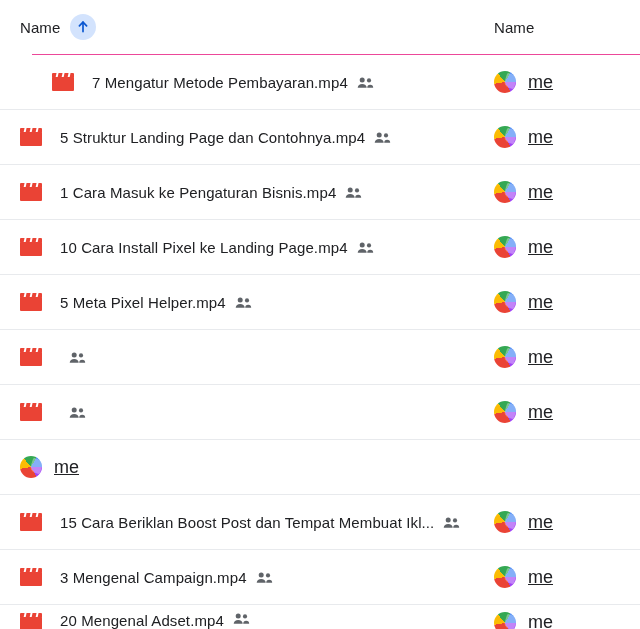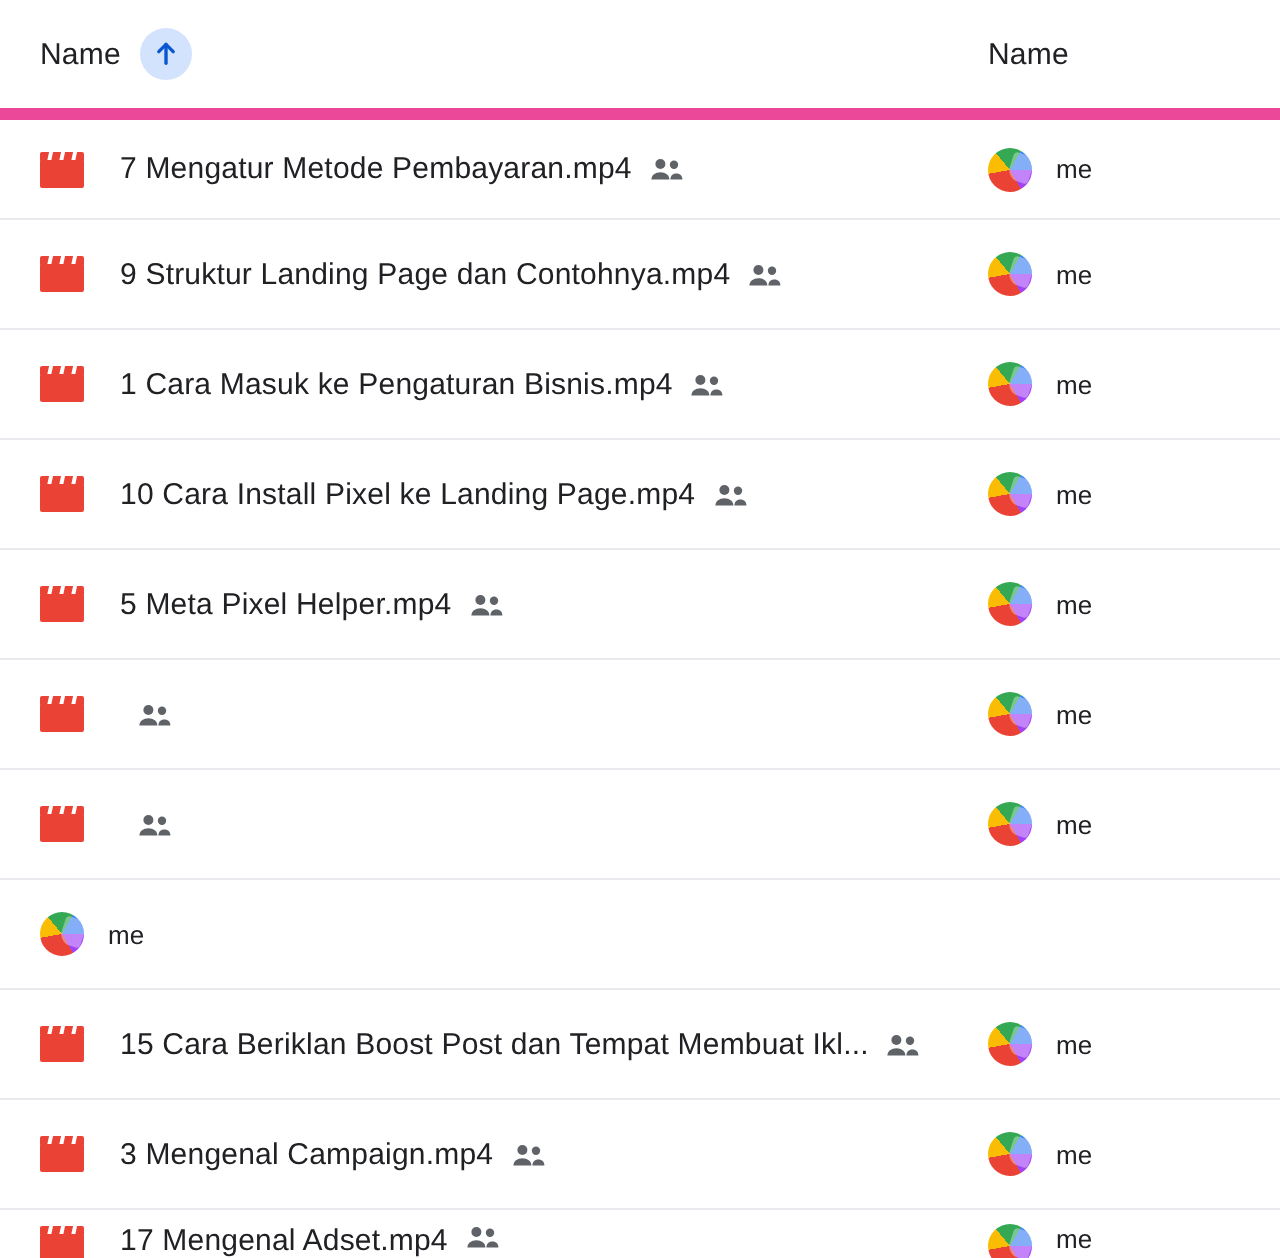--- a/index.html
+++ b/index.html
@@ -69,21 +69,22 @@
   .row {
     display: flex;
     align-items: center;
     height: 55px;
     box-sizing: border-box;
     padding: 0 16px 0 20px;
     border-top: 1px solid #e8eaed;
     background: #fff;
   }
   .row:first-child {
-    border-top: 6px solid #ec4899;
+    border-top: 1px solid #ec4899;
+    margin-left: 32px;
   }
 
   .file-cell {
     display: flex;
     align-items: center;
     flex: 1 1 auto;
     min-width: 0;
   }
 
   
@@ -164,22 +165,23 @@
     position: absolute;
     left: 11px;
     top: 3px;
     width: 11px;
     height: 14px;
     background: rgba(255,255,255,.35);
     transform: rotate(18deg);
     border-radius: 2px 6px 2px 6px;
   }
   .owner-name {
-    font-size: 13px;
+    font-size: 18px;
     color: #202124;
+    text-decoration: underline;
   }
 
   
   .row.clipped {
     height: 36px;
     overflow: hidden;
     align-items: flex-start;
     padding-top: 7px;
   }
   .row.clipped .file-cell,
@@ -238,21 +240,21 @@
 
     <div class="row">
       <div class="file-cell">
         <span class="video-icon">
           <span class="top"></span>
           <span class="stripe" style="left:4px"></span>
           <span class="stripe" style="left:10px"></span>
           <span class="stripe" style="left:16px"></span>
           <span class="body"></span>
         </span>
-        <span class="file-name">9 Struktur Landing Page dan Contohnya.mp4</span>
+        <span class="file-name">5 Struktur Landing Page dan Contohnya.mp4</span>
         <span class="shared-icon">
           <svg width="17" height="13" viewBox="0 0 17 13" aria-hidden="true">
             <circle cx="5.2" cy="4" r="2.5" fill="#5f6368"></circle>
             <circle cx="12" cy="4.4" r="2.1" fill="#5f6368"></circle>
             <path d="M0.7 11.8c0-2.3 2-3.7 4.5-3.7s4.5 1.4 4.5 3.7z" fill="#5f6368"></path>
             <path d="M10.2 11.8c0-1.9 1-3.1 3-3.1s3 1.2 3 3.1z" fill="#5f6368"></path>
           </svg>
         </span>
       </div>
       <div class="owner-cell">
@@ -461,21 +463,21 @@
 
     <div class="row clipped">
       <div class="file-cell">
         <span class="video-icon">
           <span class="top"></span>
           <span class="stripe" style="left:4px"></span>
           <span class="stripe" style="left:10px"></span>
           <span class="stripe" style="left:16px"></span>
           <span class="body"></span>
         </span>
-        <span class="file-name">17 Mengenal Adset.mp4</span>
+        <span class="file-name">20 Mengenal Adset.mp4</span>
         <span class="shared-icon">
           <svg width="17" height="13" viewBox="0 0 17 13" aria-hidden="true">
             <circle cx="5.2" cy="4" r="2.5" fill="#5f6368"></circle>
             <circle cx="12" cy="4.4" r="2.1" fill="#5f6368"></circle>
             <path d="M0.7 11.8c0-2.3 2-3.7 4.5-3.7s4.5 1.4 4.5 3.7z" fill="#5f6368"></path>
             <path d="M10.2 11.8c0-1.9 1-3.1 3-3.1s3 1.2 3 3.1z" fill="#5f6368"></path>
           </svg>
         </span>
       </div>
       <div class="owner-cell">

